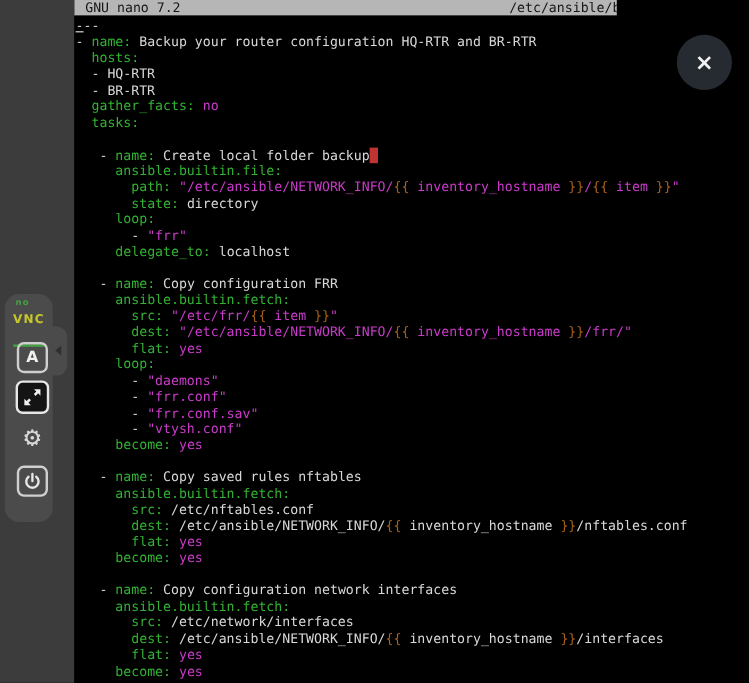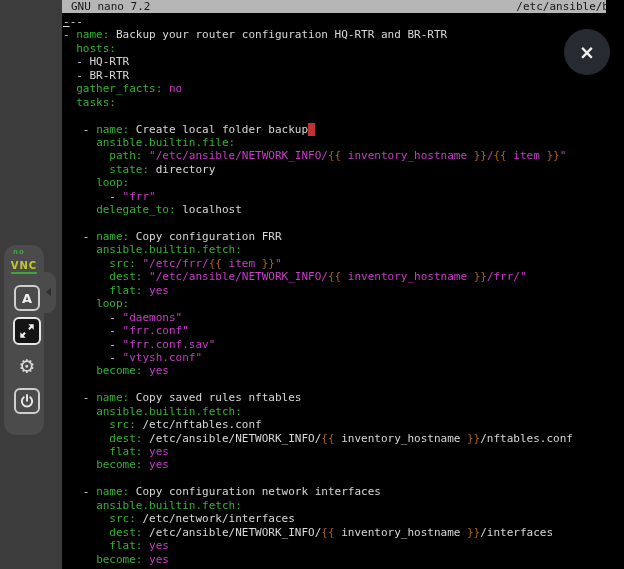--- a/index.html
+++ b/index.html
@@ -11,32 +11,32 @@
        background:var(--panel_bg);border-radius:12px;}
   .panel-handle{position:absolute;left:43px;top:272px;width:13px;height:41px;
        background:var(--panel_bg);border-radius:0 9px 9px 0;cursor:pointer;}
   .handle-arrow{position:absolute;left:3px;top:16px;width:0;height:0;
        border-top:4px solid transparent;border-bottom:4px solid transparent;
        border-right:5px solid #2e2e2e;}
   .novnc-logo{position:absolute;left:0;top:4px;width:40px;text-align:center;
        font-family:"DejaVu Sans",sans-serif;font-weight:bold;line-height:1;}
   .logo-no{display:block;font-size:7px;color:var(--logo_green);text-align:left;padding-left:9px;letter-spacing:1px;}
   .logo-vnc{display:inline-block;font-size:10px;color:var(--logo_yellow);
-       border-bottom:2px solid var(--logo_green);padding-bottom:1px;letter-spacing:1px;}
+       border-bottom:2px solid var(--logo_green);padding-bottom:15px;letter-spacing:1px;}
   .panel-btn{position:absolute;left:10px;width:26px;height:26px;box-sizing:border-box;
        display:flex;align-items:center;justify-content:center;cursor:pointer;
        border-radius:6px;}
   .btn-outline{border:2px solid #cfcfcf;}
   .btn-keyboard{top:40px;color:#f0f0f0;font-family:"DejaVu Sans",sans-serif;
        font-weight:bold;font-size:13px;}
   .btn-fullscreen{top:72px;left:9px;width:28px;height:28px;background:#141414;border:2px solid #e6e6e6;}
   .btn-settings{top:107px;font-size:23px;color:#d8d8d8;line-height:1;}
   .btn-power{top:143px;}
   
-  .titlebar{position:absolute;left:62px;top:0;width:544px;height:13px;
+  .titlebar{position:absolute;left:62px;top:0;width:452px;height:13px;
        background:var(--titlebar_bg);color:var(--titlebar_text);
        font-size:11px;line-height:13px;white-space:nowrap;overflow:hidden;}
   .tb-app{position:absolute;left:9px;}
   .tb-path{position:absolute;right:-3px;}
   
   .terminal{position:absolute;left:62px;top:13px;width:562px;height:556px;background:#000;overflow:hidden;}
   .code{padding:2px 0 0 1px;font-size:11px;white-space:pre;}
   .line{height:13.45px;line-height:13.45px;}
   .sg-d{color:var(--text);}
   .sg-k{color:var(--key);}

